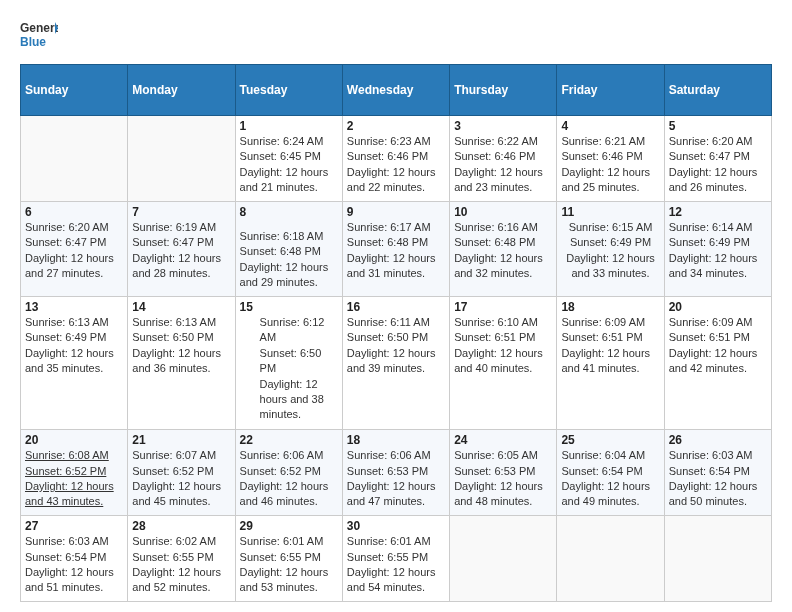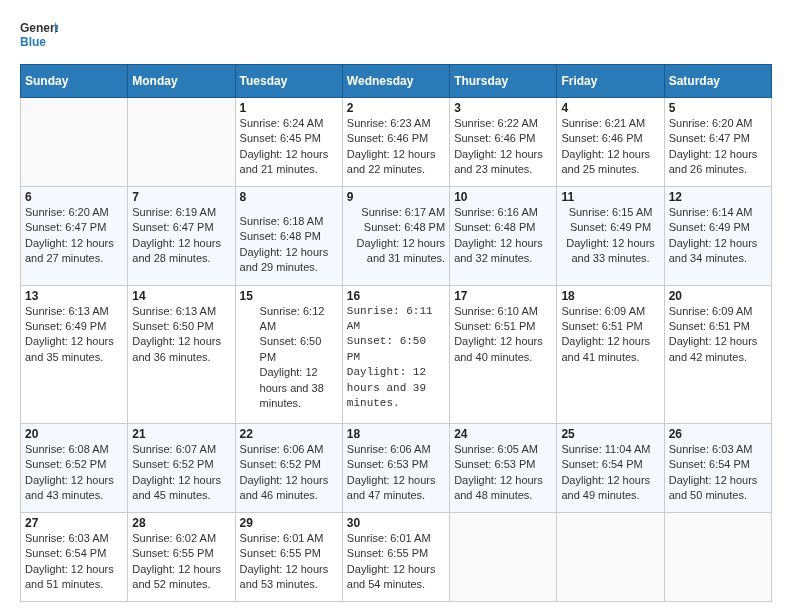--- a/index.html
+++ b/index.html
@@ -47,21 +47,21 @@
       border: 1px solid #ccc;
       border-collapse: collapse;
       width: 100%;
       table-layout: fixed;
     }
     .calendar th {
       background: #2a7ab8;
       color: #fff;
       font-size: 12px;
       font-weight: bold;
-      padding: 9px 4px;
+      padding: 18px 4px;
       text-align: left;
       border: 1px solid #1a5a8a;
     }
     .calendar td {
       vertical-align: top;
       border: 1px solid #ccc;
       padding: 3px 4px;
       font-size: 9.5px;
       color: #333;
       height: 78px;
@@ -162,21 +162,21 @@
 Daylight: 12 hours and 28 minutes.</div>
           </td>
           <td>
             <span class="day-number">8</span>
             <div class="day-info" style="white-space: pre-line; margin-top: 10px;">Sunrise: 6:18 AM
 Sunset: 6:48 PM
 Daylight: 12 hours and 29 minutes.</div>
           </td>
           <td>
             <span class="day-number">9</span>
-            <div class="day-info" style="white-space: pre-line; text-align: right;">Sunrise: 6:17 AM
+            <div class="day-info" style="white-space: pre-line;">Sunrise: 6:17 AM
 Sunset: 6:48 PM
 Daylight: 12 hours and 31 minutes.</div>
           </td>
           <td>
             <span class="day-number">10</span>
             <div class="day-info" style="white-space: pre-line;">Sunrise: 6:16 AM
 Sunset: 6:48 PM
 Daylight: 12 hours and 32 minutes.</div>
           </td>
           <td>
@@ -206,21 +206,21 @@
 Daylight: 12 hours and 36 minutes.</div>
           </td>
           <td>
             <span class="day-number">15</span>
             <div class="day-info" style="white-space: pre-line; margin-left: 20px;">Sunrise: 6:12 AM
 Sunset: 6:50 PM
 Daylight: 12 hours and 38 minutes.</div>
           </td>
           <td>
             <span class="day-number">16</span>
-            <div class="day-info" style="white-space: pre-line; font-family: Liberation Mono, monospace;">Sunrise: 6:11 AM
+            <div class="day-info" style="white-space: pre-line;">Sunrise: 6:11 AM
 Sunset: 6:50 PM
 Daylight: 12 hours and 39 minutes.</div>
           </td>
           <td>
             <span class="day-number">17</span>
             <div class="day-info" style="white-space: pre-line;">Sunrise: 6:10 AM
 Sunset: 6:51 PM
 Daylight: 12 hours and 40 minutes.</div>
           </td>
           <td>
@@ -232,21 +232,21 @@
           <td>
             <span class="day-number">20</span>
             <div class="day-info" style="white-space: pre-line;">Sunrise: 6:09 AM
 Sunset: 6:51 PM
 Daylight: 12 hours and 42 minutes.</div>
           </td>
         </tr>
         <tr class="row-even">
           <td>
             <span class="day-number">20</span>
-            <div class="day-info" style="white-space: pre-line;">Sunrise: 6:08 AM
+            <div class="day-info" style="white-space: pre-line; text-decoration: underline;">Sunrise: 6:08 AM
 Sunset: 6:52 PM
 Daylight: 12 hours and 43 minutes.</div>
           </td>
           <td>
             <span class="day-number">21</span>
             <div class="day-info" style="white-space: pre-line;">Sunrise: 6:07 AM
 Sunset: 6:52 PM
 Daylight: 12 hours and 45 minutes.</div>
           </td>
           <td>
@@ -262,21 +262,21 @@
 Daylight: 12 hours and 47 minutes.</div>
           </td>
           <td>
             <span class="day-number">24</span>
             <div class="day-info" style="white-space: pre-line;">Sunrise: 6:05 AM
 Sunset: 6:53 PM
 Daylight: 12 hours and 48 minutes.</div>
           </td>
           <td>
             <span class="day-number">25</span>
-            <div class="day-info" style="white-space: pre-line;">Sunrise: 11:04 AM
+            <div class="day-info" style="white-space: pre-line;">Sunrise: 6:04 AM
 Sunset: 6:54 PM
 Daylight: 12 hours and 49 minutes.</div>
           </td>
           <td>
             <span class="day-number">26</span>
             <div class="day-info" style="white-space: pre-line;">Sunrise: 6:03 AM
 Sunset: 6:54 PM
 Daylight: 12 hours and 50 minutes.</div>
           </td>
         </tr>

